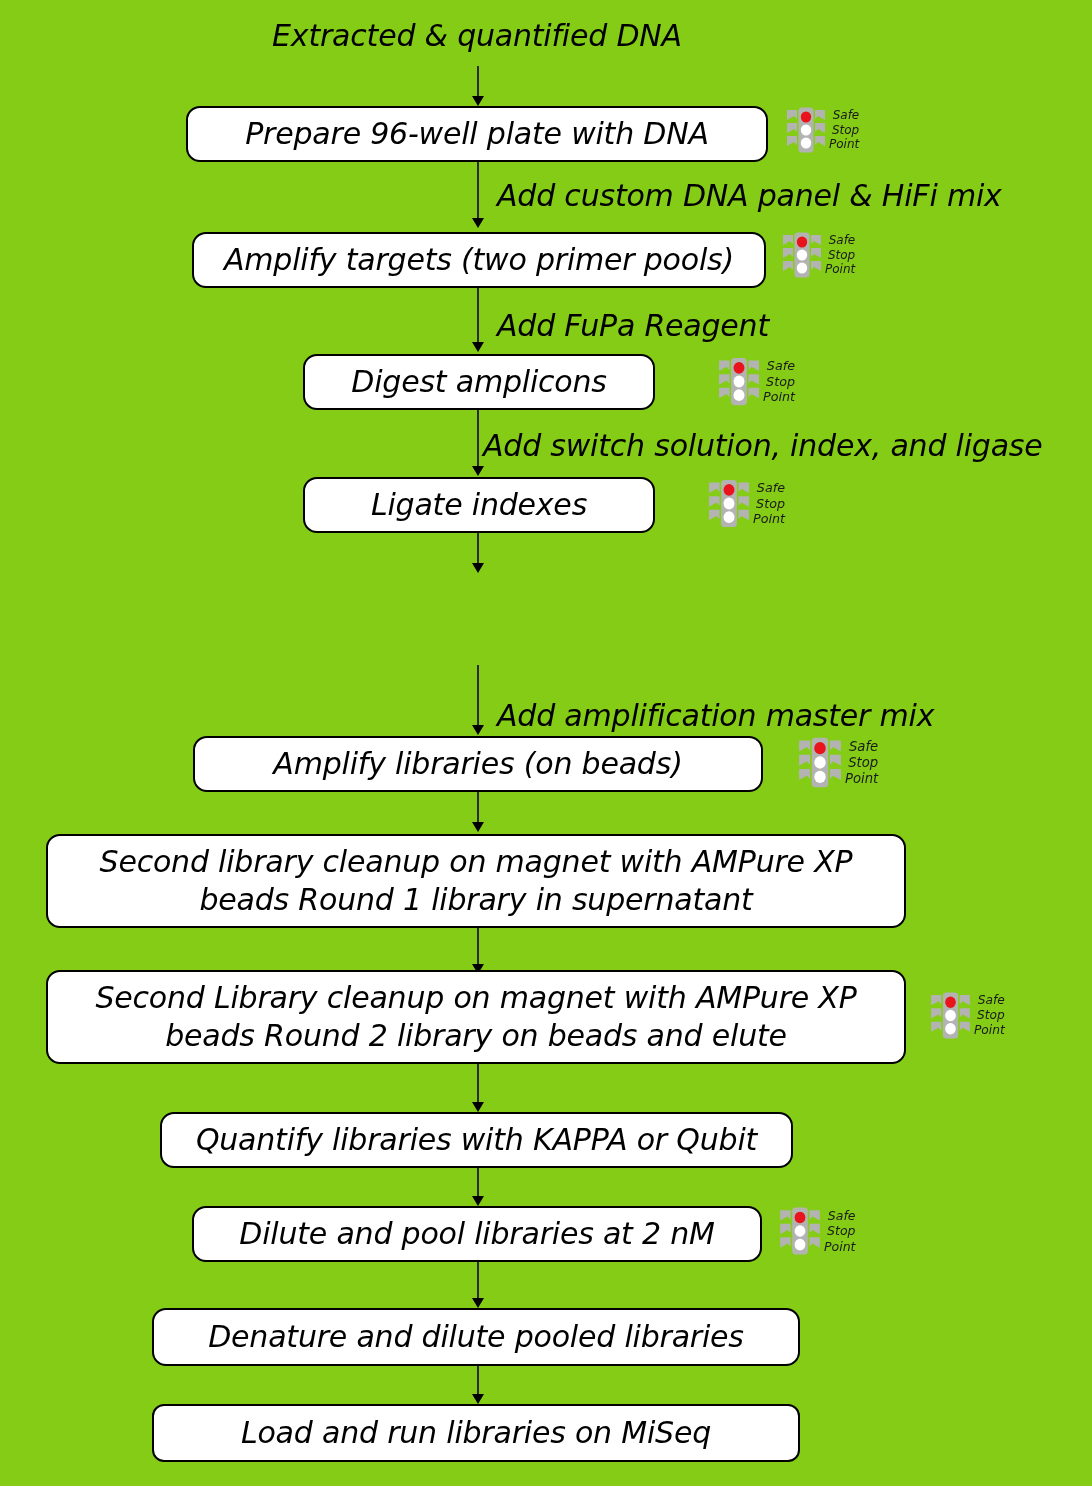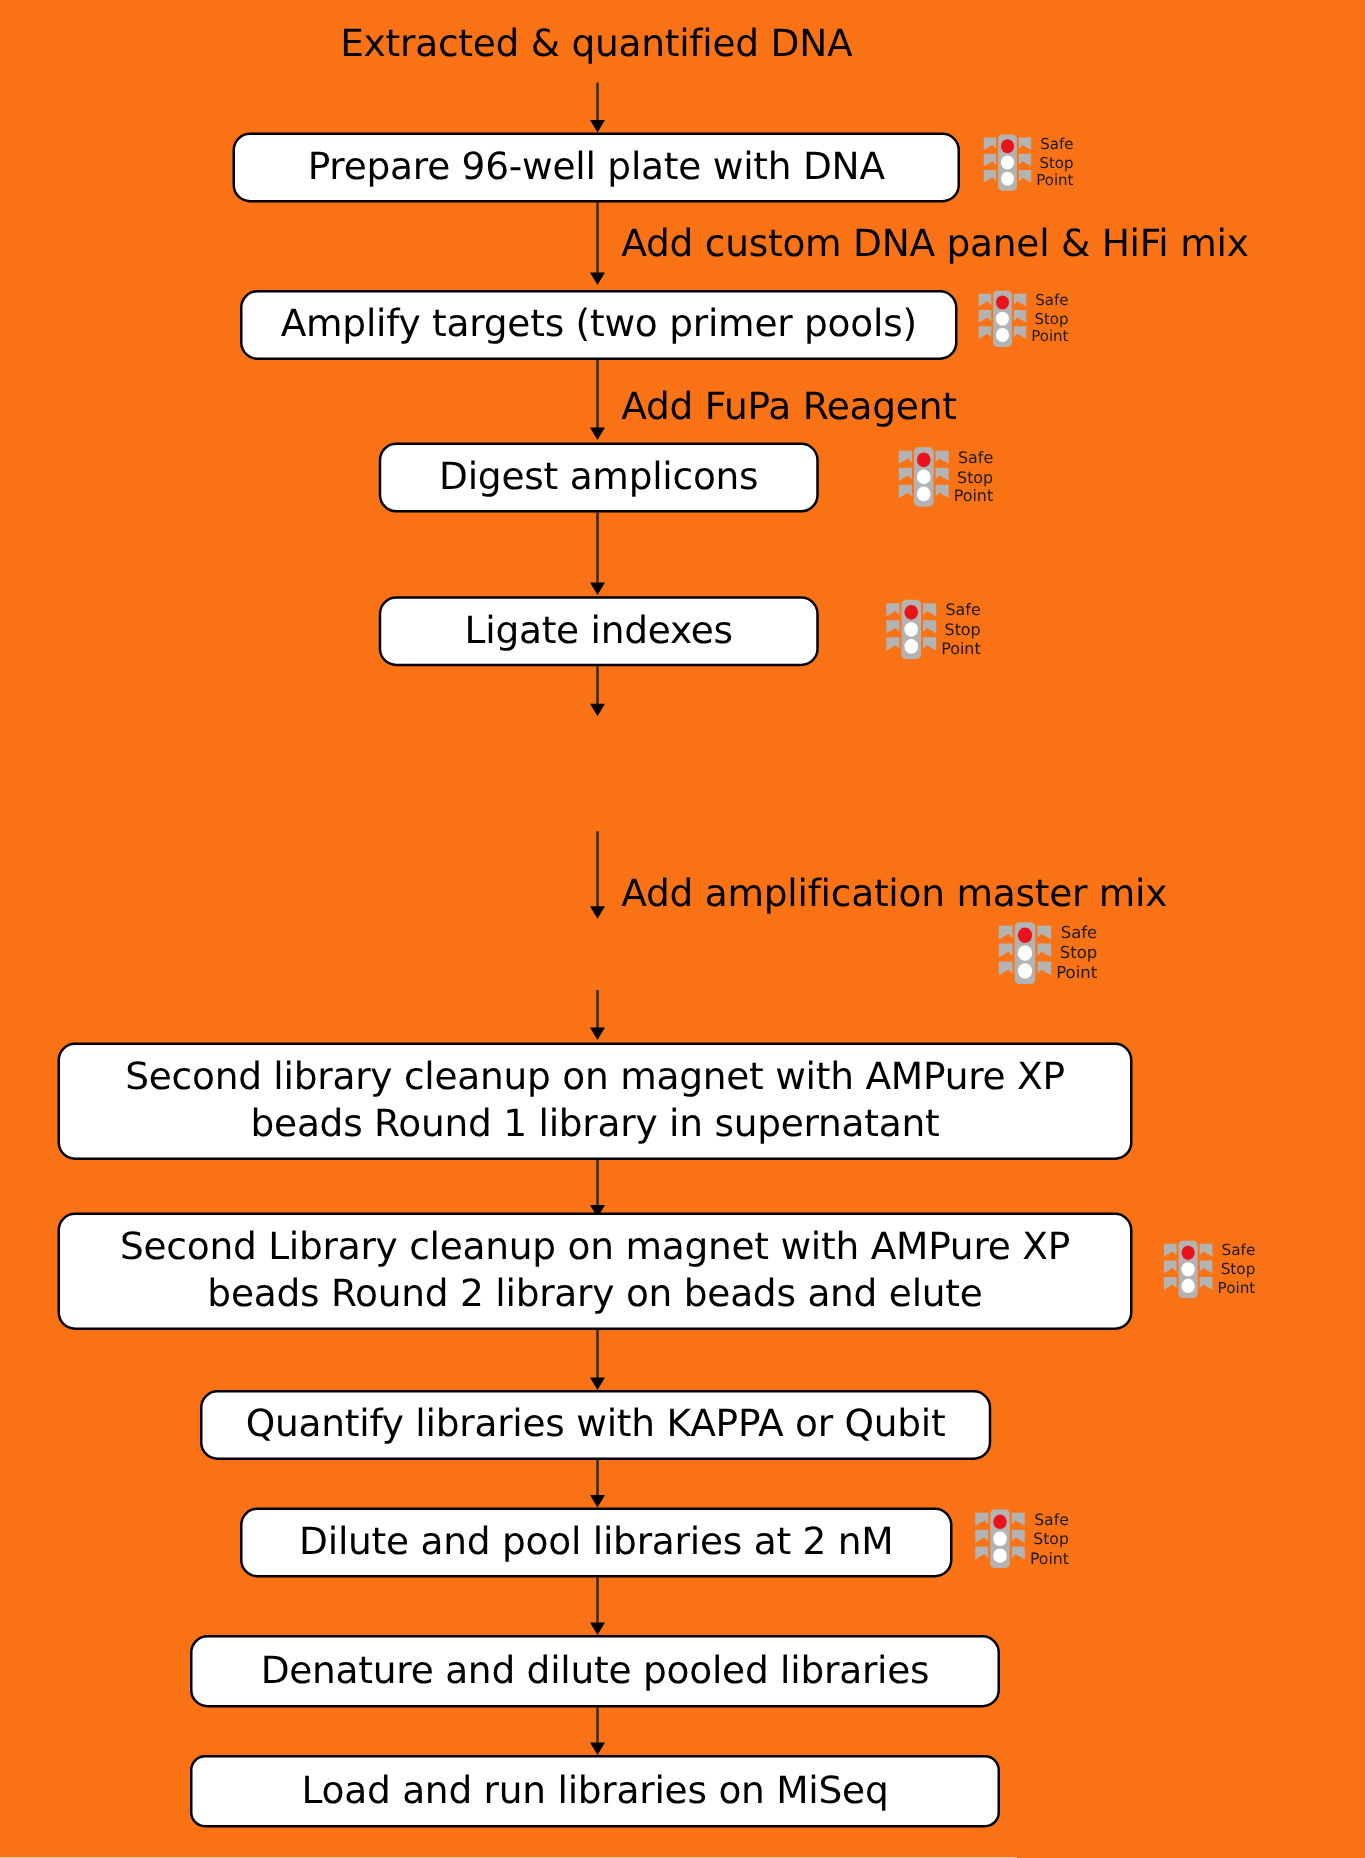--- a/index.html
+++ b/index.html
@@ -9,22 +9,23 @@
     background: #ffffff;
   }
   body {
     font-family: "DejaVu Sans", "Liberation Sans", sans-serif;
     color: #000000;
   }
   #canvas {
     position: relative;
     width: 1092px;
     height: 1486px;
-    background: #f97316;
+    background: #84cc16;
     overflow: hidden;
+    font-style: italic;
   }
 
   
   .node {
     position: absolute;
     box-sizing: border-box;
     border: 2.5px solid #000000;
     border-radius: 14px;
     background: #ffffff;
     display: flex;
@@ -167,39 +168,43 @@
     <div class="head" style="top:36px;"></div>
   </div>
 
   <div class="connector" style="left:477px; top:1366px; height:40px;">
     <div class="stem" style="height:30px;"></div>
     <div class="head" style="top:28px;"></div>
   </div>
 
   <div class="caption left" style="left:497px; top:178px;">Add custom DNA panel &amp; HiFi mix</div>
   <div class="caption left" style="left:497px; top:308px;">Add FuPa Reagent</div>
+  <div class="caption left" style="left:483px; top:428px;">Add switch solution, index, and ligase</div>
   <div class="caption left" style="left:497px; top:686px;margin-top:12px;">Add amplification master mix</div>
 
   <div class="node" style="left:186px; top:106px; width:582px; height:56px;">
     <span class="node-label">Prepare 96-well plate with DNA</span>
   </div>
 
   <div class="node" style="left:192px; top:232px; width:574px; height:56px;">
     <span class="node-label">Amplify targets (two primer pools)</span>
   </div>
 
   <div class="node" style="left:303px; top:354px; width:352px; height:56px;">
     <span class="node-label">Digest amplicons</span>
   </div>
 
   <div class="node" style="left:303px; top:477px; width:352px; height:56px;">
     <span class="node-label">Ligate indexes</span>
   </div>
 
 
+  <div class="node" style="left:193px; top:736px; width:570px; height:56px;">
+    <span class="node-label">Amplify libraries (on beads)</span>
+  </div>
 
   <div class="node" style="left:46px; top:834px; width:860px; height:94px;">
     <span class="node-label">Second library cleanup on magnet with AMPure XP beads Round 1 library in supernatant</span>
   </div>
 
   <div class="node" style="left:46px; top:970px; width:860px; height:94px;">
     <span class="node-label">Second Library cleanup on magnet with AMPure XP beads Round 2 library on beads and elute</span>
   </div>
 
   <div class="node" style="left:160px; top:1112px; width:633px; height:56px;">

